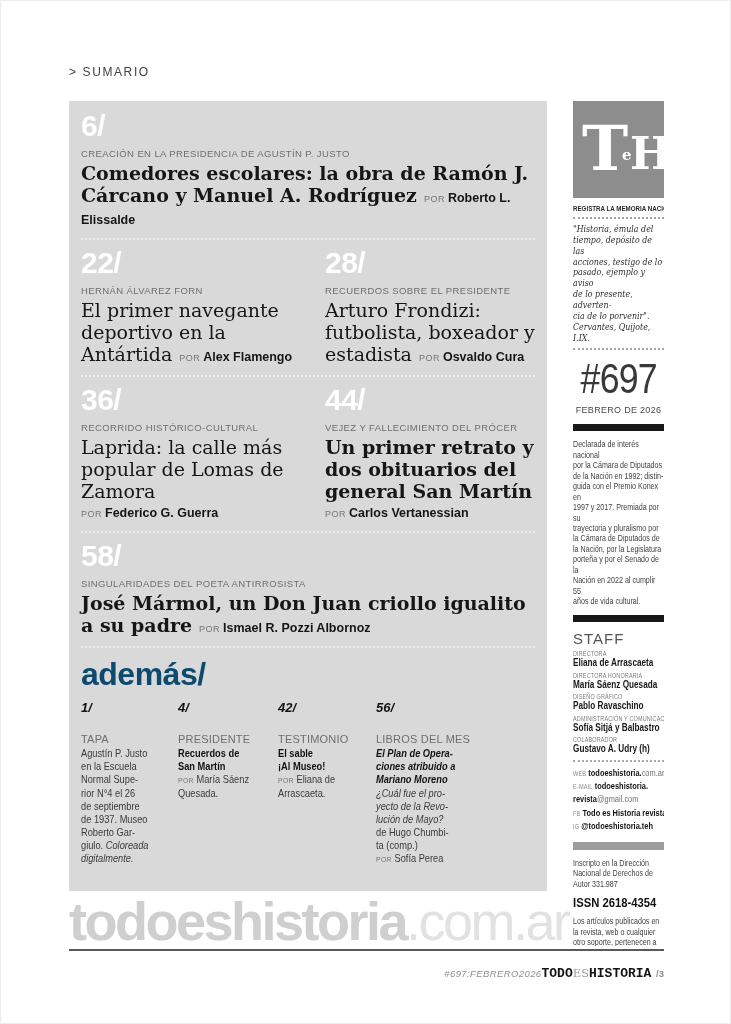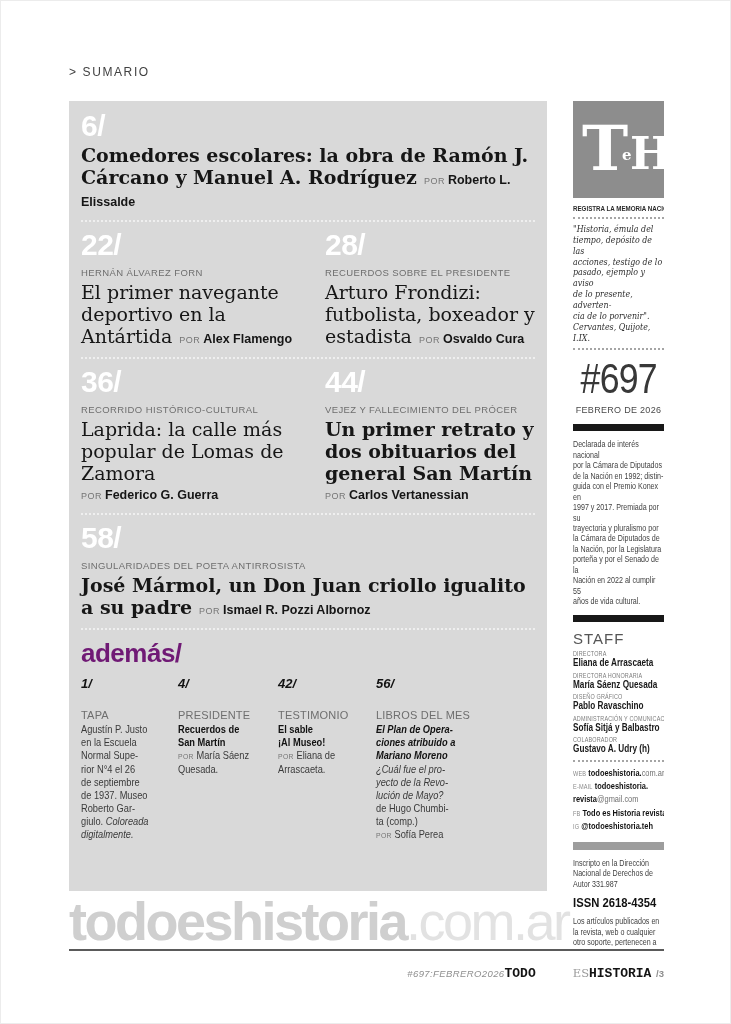--- a/index.html
+++ b/index.html
@@ -20,21 +20,21 @@
   .por{font-family:"Liberation Sans",sans-serif;font-size:9px;color:#757575;
        font-weight:normal;letter-spacing:0.5px;margin:0 3px 0 7px;}
   .author{font-family:"Liberation Sans",sans-serif;font-weight:bold;font-size:12.5px;color:#151515;}
   .byline{margin-top:1px;}
   .byline .por{margin-left:0;}
   .sep{border:none;border-top:2px dotted #efefef;margin:10px 0 8px;}
   .tworow{display:flex;gap:16px;}
   .colL{width:228px;} .colR{width:210px;}
   
   .ademas-sec{flex:1;display:flex;flex-direction:column;}
-  .ademas-head{color:#701a75;font-weight:bold;font-size:26px;line-height:1;margin:2px 0 10px;letter-spacing:-0.5px;}
+  .ademas-head{color:#0c4a6e;font-weight:bold;font-size:32px;line-height:1;margin:2px 0 10px;letter-spacing:-0.5px;}
   .ademas-cols{display:flex;flex:1;}
   .mcol1{width:97px;} .mcol2{width:100px;} .mcol3{width:98px;} .mcol4{flex:1;}
   .mini-num{font-weight:bold;font-style:italic;font-size:13px;color:#121212;}
   .mini-kicker{font-size:11px;color:#6e6e6e;margin:18px 0 2px;letter-spacing:0.2px;}
   .mini-body{font-size:10.3px;color:#3a3a3a;line-height:1.27;white-space:pre-line;
              transform:scaleX(0.9);transform-origin:0 0;width:110%;}
   .mini-title{font-weight:bold;color:#121212;}
   .mini-title-bi{font-weight:bold;font-style:italic;color:#121212;}
   .mini-italic{font-style:italic;}
   .mini-por{font-size:7.6px;color:#757575;letter-spacing:0.4px;}
@@ -74,37 +74,38 @@
         transform:scaleX(0.9);transform-origin:0 0;width:111%;}
   
   .watermark{margin-top:6px;font-size:54px;line-height:0.9;white-space:nowrap;
              letter-spacing:-2.5px;font-weight:bold;}
   .wm-bold{color:#cfcfcf;}
   .wm-light{color:#e2e2e2;font-weight:normal;}
   .bottom-rule{border:none;border-top:2px solid #5a5a5a;margin:3px 0 0;}
   .footer{text-align:right;margin-top:12px;}
   .f-issue{font-size:9.5px;color:#8e8e8e;letter-spacing:0.4px;font-style:italic;}
   .f-serif-bold{font-family:Liberation Mono, monospace;font-weight:bold;color:#131313;font-size:13px;}
-  .f-serif-light{font-family:"DejaVu Serif","Liberation Serif",serif;color:#9a9a9a;font-size:11.5px;margin-left:37px;}
+  .f-serif-light{font-family:"DejaVu Serif","Liberation Serif",serif;color:#9a9a9a;font-size:11.5px;}
   .f-page{font-size:9.5px;color:#8e8e8e;font-weight:bold;margin-left:2px;}
 </style>
 </head>
 <body>
 
 <div class="page">
 
   <div class="breadcrumb">&gt; SUMARIO</div>
 
   <div class="cols">
 
     <div class="main-col">
       <div class="main-box">
 
         <div>
           <div class="bignum">6/</div>
+          <div class="kicker">CREACIÓN EN LA PRESIDENCIA DE AGUSTÍN P. JUSTO</div>
           <h2 class="title bold"><span>Comedores escolares: la obra de Ramón J. Cárcano y Manuel A. Rodríguez</span><span class="por">POR</span><span class="author">Roberto L. Elissalde</span></h2>
         </div>
         <hr class="sep">
 
         <div class="tworow">
           <div class="colL">
             <div class="bignum">22/</div>
             <div class="kicker">HERNÁN ÁLVAREZ FORN</div>
             <h2 class="title"><span>El primer navegante deportivo en la Antártida</span><span class="por">POR</span><span class="author">Alex Flamengo</span></h2>
           </div>

